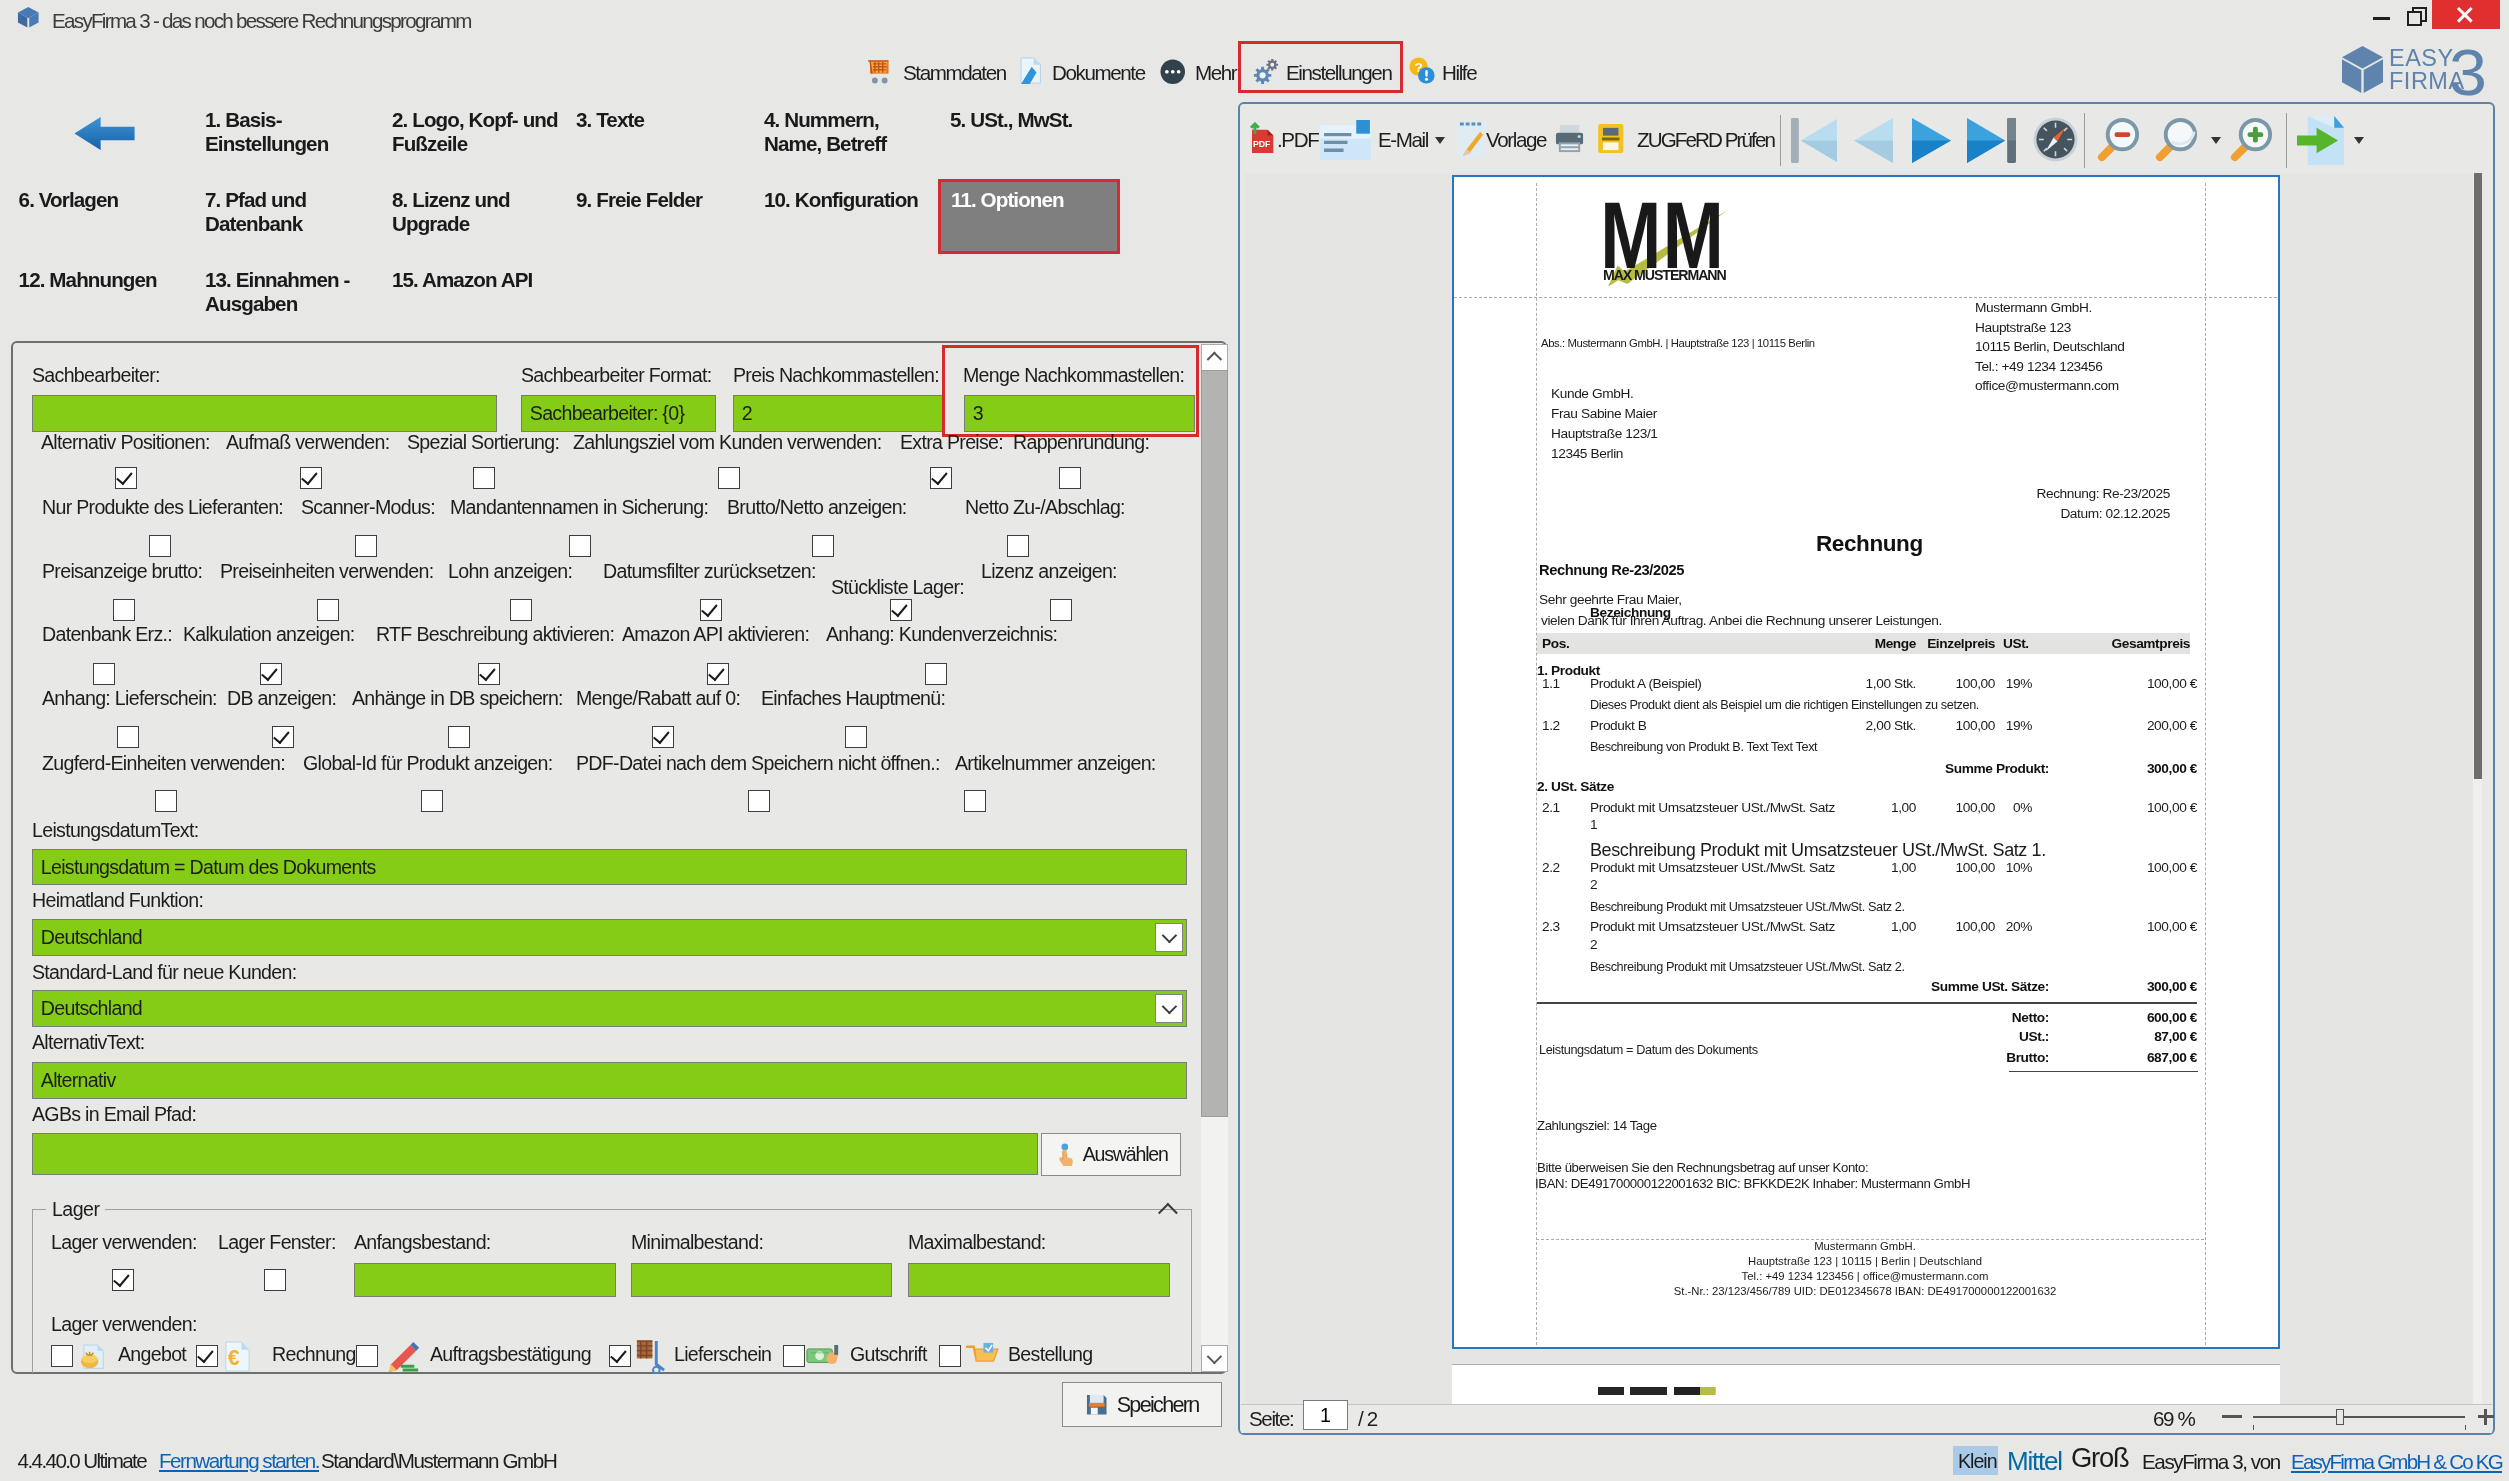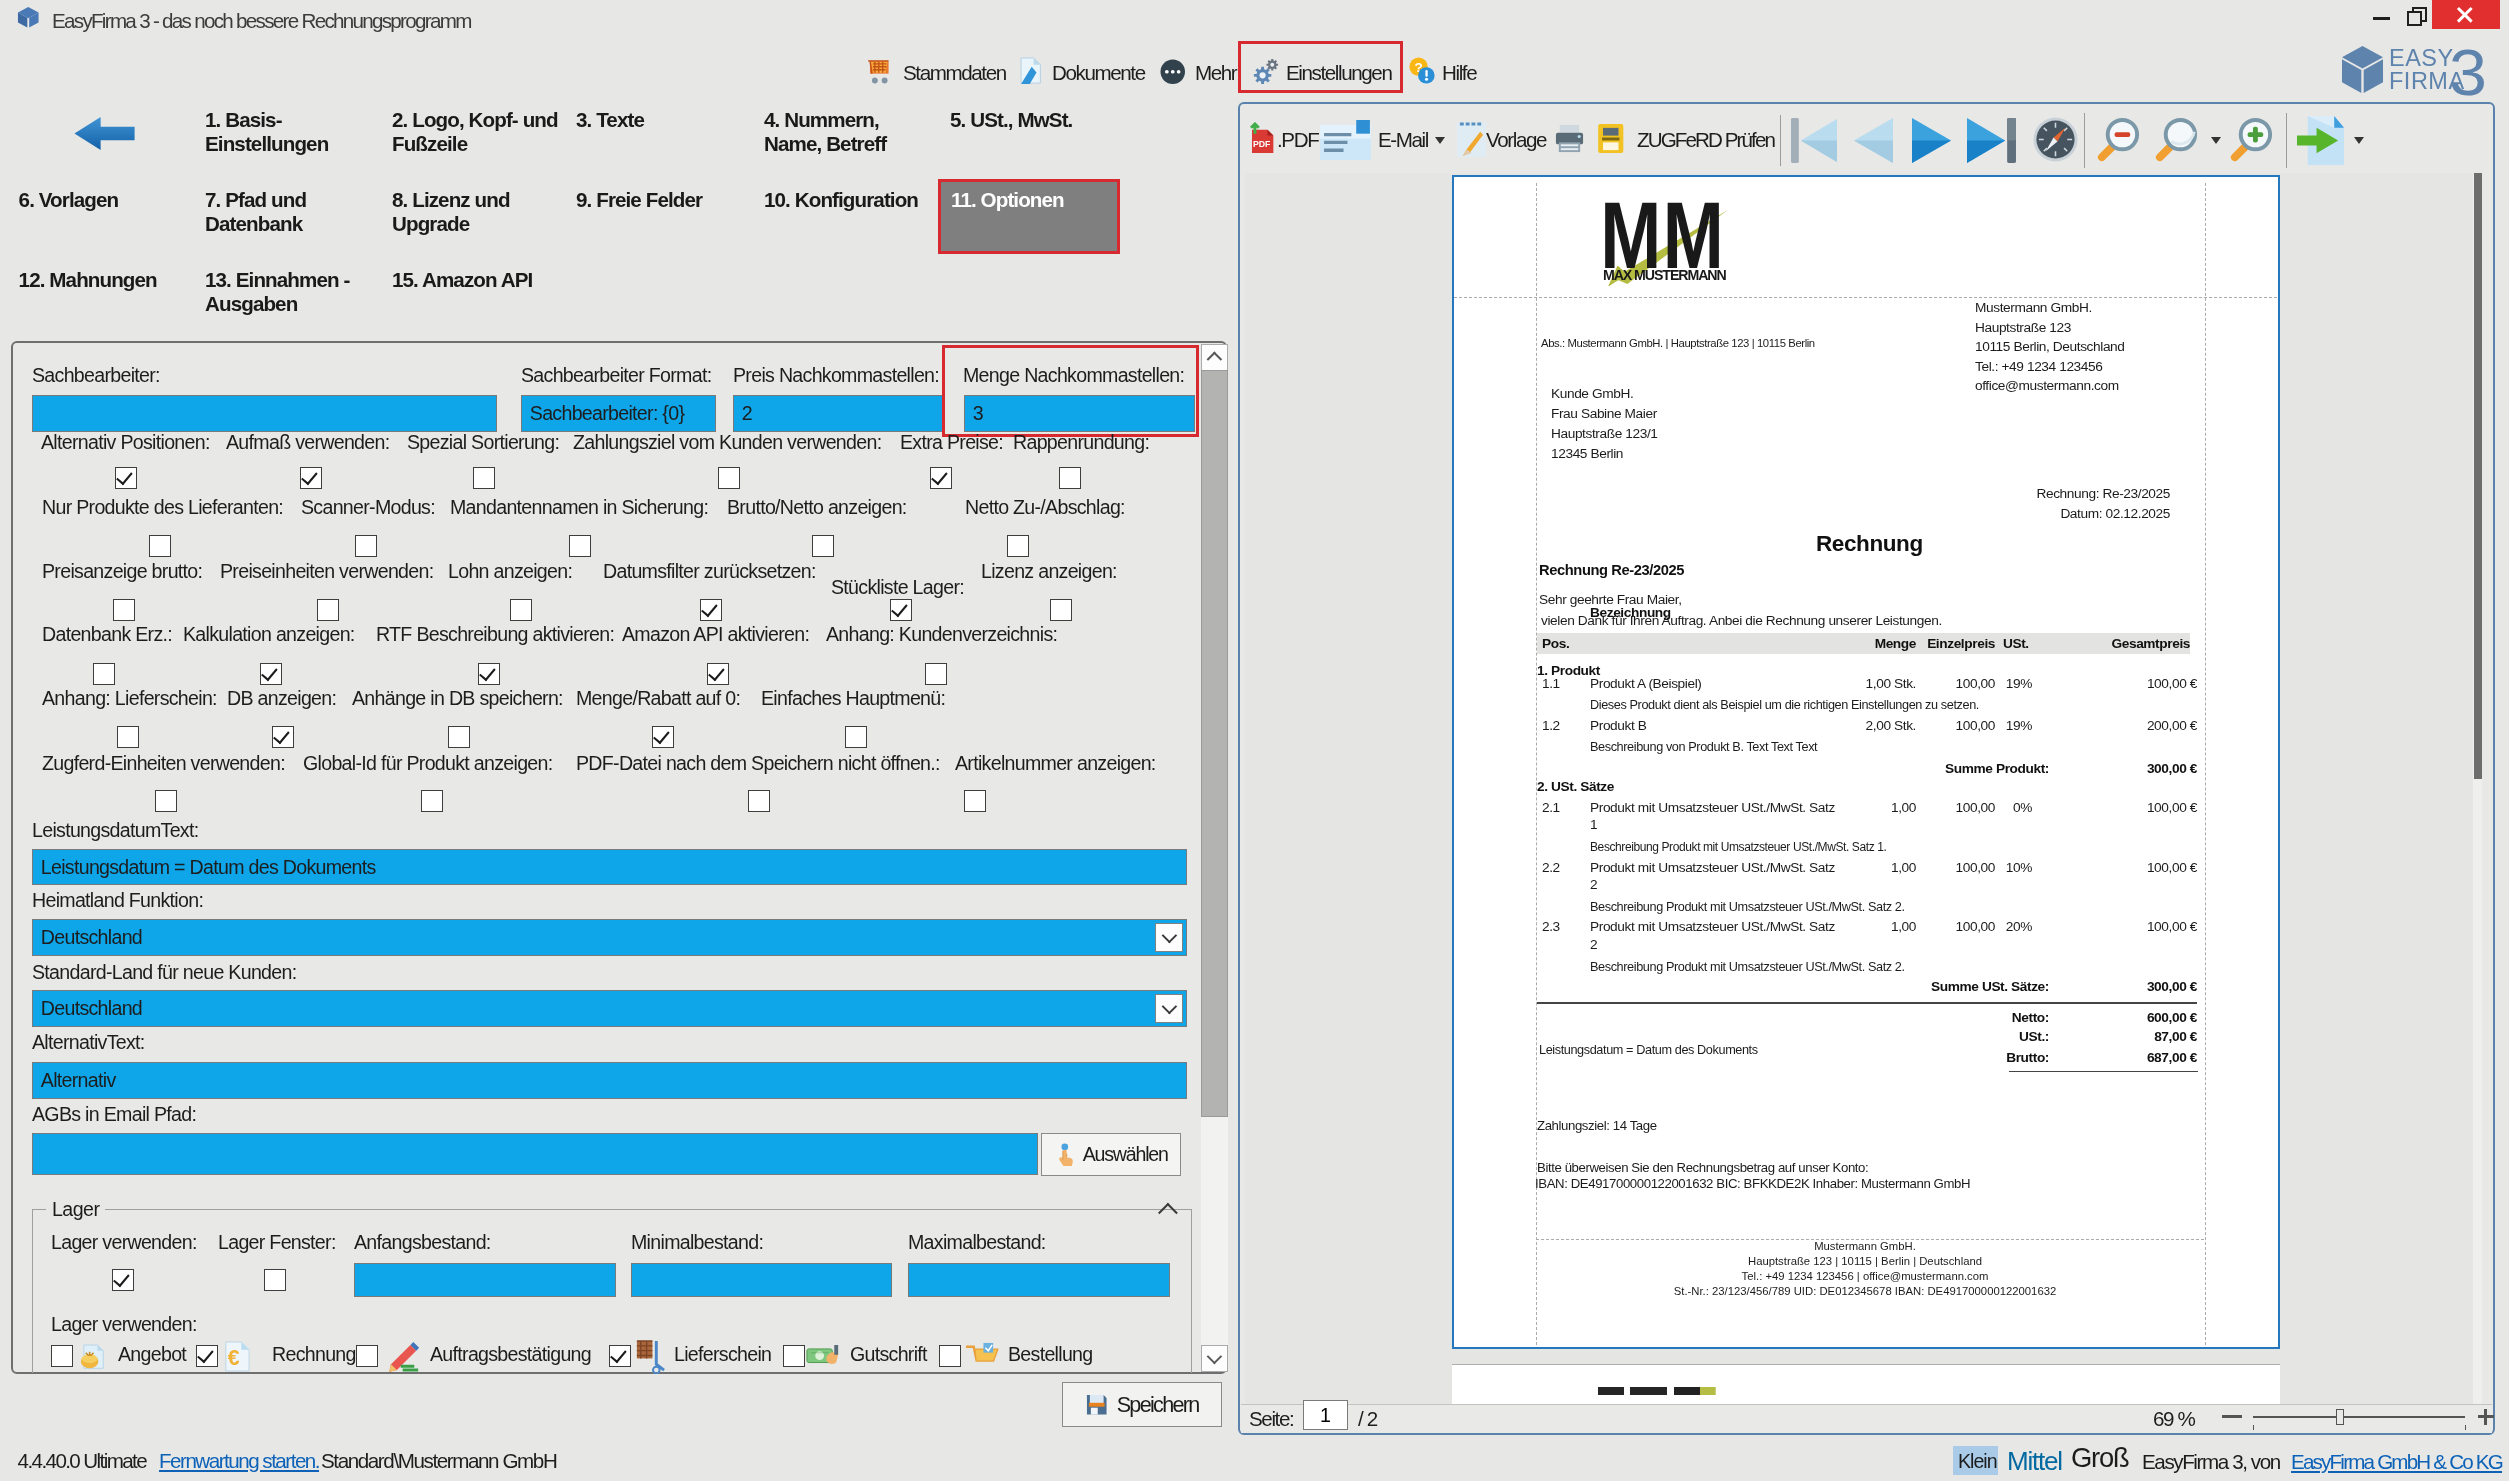--- a/index.html
+++ b/index.html
@@ -1,20 +1,20 @@
 <!DOCTYPE html>
 <html><head><meta charset="utf-8">
 <style>
 html,body{margin:0;padding:0;width:2509px;height:1481px;background:#e7e7e6;font-family:"Liberation Sans",sans-serif;overflow:hidden;position:relative}
 .a{position:absolute}
 .lb{position:absolute;font-size:19.6px;letter-spacing:-0.7px;color:#1d1d1d;white-space:nowrap}
 .nav{position:absolute;font-size:20.6px;font-weight:bold;letter-spacing:-0.9px;color:#1a1a1a;line-height:23.5px;white-space:nowrap}
 .cb{position:absolute;width:19.6px;height:19.6px;background:#fff;border:1.5px solid #3e3e3e;box-sizing:content-box}
 .cb.ck::after{content:"";position:absolute;left:4.4px;top:0.5px;width:6.9px;height:12.7px;border:solid #1b1b1b;border-width:0 2.9px 2.9px 0;transform:rotate(40deg)}
-.inp{position:absolute;background:#0ea5e9;border:1px solid #7a7a7a;font-size:19.6px;letter-spacing:-0.7px;color:#1d1d1d;padding:0 0 0 7.8px;display:flex;align-items:center;white-space:nowrap}
+.inp{position:absolute;background:#84cc16;border:1px solid #7a7a7a;font-size:19.6px;letter-spacing:-0.7px;color:#1d1d1d;padding:0 0 0 7.8px;display:flex;align-items:center;white-space:nowrap}
 .red{position:absolute;border:3.9px solid #d62a30}
 .sep{position:absolute;width:1px;background:#9c9c9c}
 .ddarrow{position:absolute;right:2.9px;top:2.9px;bottom:2.9px;width:25.5px;border:1px solid #828282;background:#fdfdfd;display:flex;align-items:center;justify-content:center}
 .chev{width:8.8px;height:8.8px;border:solid #3a3a3a;border-width:0 2px 2px 0;transform:rotate(45deg);margin-top:-3.9px}
 .iv{position:absolute;font-size:13.7px;color:#1c1c1c;white-space:nowrap;letter-spacing:-0.4px}
 .ivb{position:absolute;font-size:13.7px;font-weight:bold;color:#111;white-space:nowrap;letter-spacing:-0.4px}
 .ivr{text-align:right}
 .dash-v{position:absolute;width:0;border-left:1px dashed #ababab}
 .dash-h{position:absolute;height:0;border-top:1px dashed #ababab}
 .tbtxt{position:absolute;font-size:20.6px;letter-spacing:-1.4px;color:#1e1e1e;white-space:nowrap}
@@ -470,21 +470,21 @@
 <div class="ivb ivr" style="left:1853px;top:761px;width:196px">Summe Produkt:</div>
 <div class="ivb ivr" style="left:2099px;top:761px;width:98px">300,00 €</div>
 <div class="ivb" style="left:1537px;top:779px">2. USt. Sätze</div>
 <div class="iv" style="left:1542px;top:800px">2.1</div>
 <div class="iv" style="left:1590px;top:800px">Produkt mit Umsatzsteuer USt./MwSt. Satz</div>
 <div class="iv" style="left:1590px;top:817px">1</div>
 <div class="iv ivr" style="left:1818px;top:800px;width:98px">1,00</div>
 <div class="iv ivr" style="left:1897px;top:800px;width:98px">100,00</div>
 <div class="iv ivr" style="left:1973px;top:800px;width:59px">0%</div>
 <div class="iv ivr" style="left:2099px;top:800px;width:98px">100,00 €</div>
-<div class="iv" style="left:1590px;top:840px;font-size:12px">Beschreibung Produkt mit Umsatzsteuer USt./MwSt. Satz 1.</div>
+<div class="iv" style="left:1590px;top:840px;font-size:18px">Beschreibung Produkt mit Umsatzsteuer USt./MwSt. Satz 1.</div>
 <div class="iv" style="left:1542px;top:860px">2.2</div>
 <div class="iv" style="left:1590px;top:860px">Produkt mit Umsatzsteuer USt./MwSt. Satz</div>
 <div class="iv" style="left:1590px;top:877px">2</div>
 <div class="iv ivr" style="left:1818px;top:860px;width:98px">1,00</div>
 <div class="iv ivr" style="left:1897px;top:860px;width:98px">100,00</div>
 <div class="iv ivr" style="left:1973px;top:860px;width:59px">10%</div>
 <div class="iv ivr" style="left:2099px;top:860px;width:98px">100,00 €</div>
 <div class="iv" style="left:1590px;top:900px;font-size:12.7px">Beschreibung Produkt mit Umsatzsteuer USt./MwSt. Satz 2.</div>
 <div class="iv" style="left:1542px;top:919px">2.3</div>
 <div class="iv" style="left:1590px;top:919px">Produkt mit Umsatzsteuer USt./MwSt. Satz</div>

